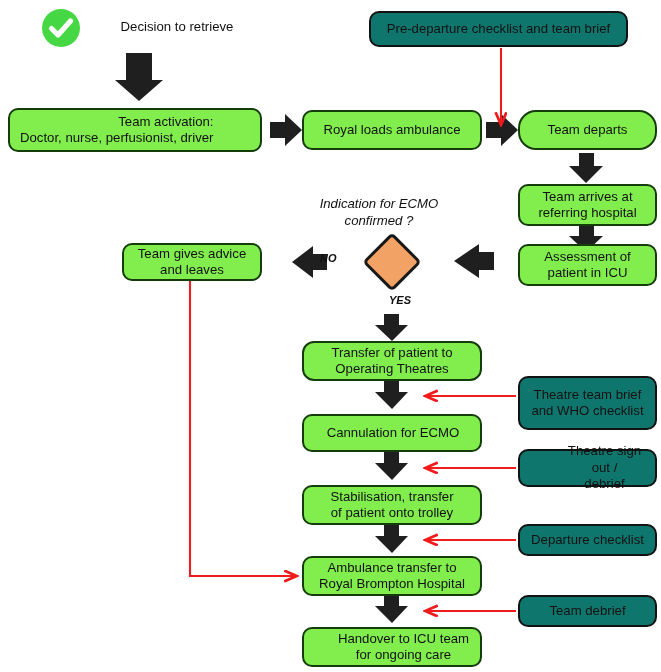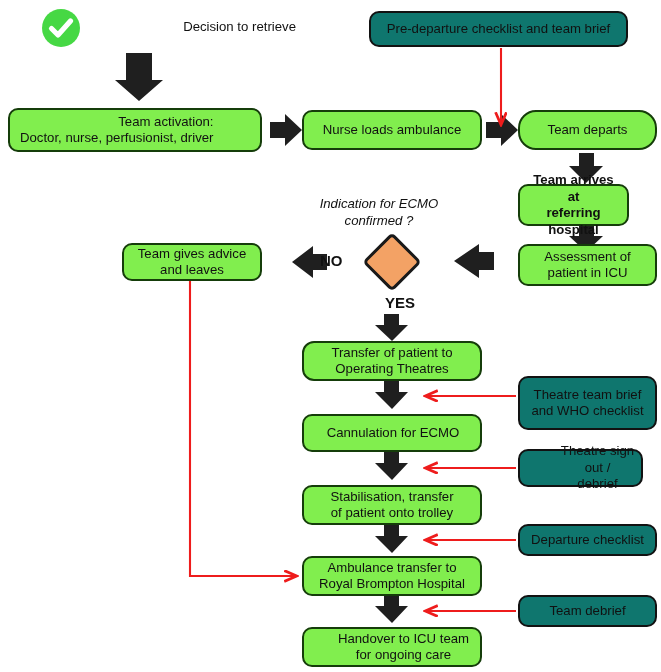--- a/index.html
+++ b/index.html
@@ -52,21 +52,22 @@
   }
   .label {
     position: absolute;
     font-size: 13.2px;
     color: #111111;
     line-height: 1.25;
     text-align: center;
   }
   .label.bold {
     font-weight: bold;
-    font-size: 15px;
+    font-size: 11px;
+    font-style: italic;
   }
   .arrow-svg {
     position: absolute;
     left: 0;
     top: 0;
     width: 661px;
     height: 672px;
     pointer-events: none;
   }
   .check-circle {
@@ -146,30 +147,30 @@
     <path d="M516,611 L426,611" stroke="#ee1c1c" stroke-width="2.1" fill="none" marker-end="url(#redhead)"></path>
 
     <path d="M190,281 L190,576 L296,576" stroke="#ee1c1c" stroke-width="2.1" fill="none" marker-end="url(#redhead)"></path>
   </svg>
 
   <div class="check-circle" style="left:42px; top:9px; width:38px; height:38px;">
     <svg viewBox="0 0 38 38" width="38" height="38">
       <path d="M9.5,19.5 L16,26 L28.5,12" fill="none" stroke="#ffffff" stroke-width="5.2" stroke-linecap="round" stroke-linejoin="round"></path>
     </svg>
   </div>
-  <div class="label" style="left:96px; top:19px; width:200px; text-align:right;">Decision to retrieve</div>
+  <div class="label" style="left:77px; top:19px; width:200px; text-align:center;">Decision to retrieve</div>
 
   <div class="node green leftalign" style="left:8px; top:108px; width:254px; height:44px; white-space:pre-line;">Team activation:
 Doctor, nurse, perfusionist, driver</div>
 
-  <div class="node green" style="left:302px; top:110px; width:180px; height:40px; white-space:pre-line;">Nurse loads ambulance</div>
+  <div class="node green" style="left:302px; top:110px; width:180px; height:40px; white-space:pre-line;">Royal loads ambulance</div>
 
   <div class="node green" style="left:518px; top:110px; width:139px; height:40px; white-space:pre-line;border-radius:18px;">Team departs</div>
 
-  <div class="node green" style="left:518px; top:184px; width:111px; height:42px; white-space:pre-line;font-weight:bold;">Team arrives at
+  <div class="node green" style="left:518px; top:184px; width:139px; height:42px; white-space:pre-line;">Team arrives at
 referring hospital</div>
 
   <div class="node green" style="left:518px; top:244px; width:139px; height:42px; white-space:pre-line;">Assessment of
 patient in ICU</div>
 
   <div class="node green" style="left:122px; top:243px; width:140px; height:38px; white-space:pre-line;">Team gives advice
 and leaves</div>
 
   <div class="node green" style="left:302px; top:341px; width:180px; height:40px; white-space:pre-line;border-radius:12px;">Transfer of patient to
 Operating Theatres</div>
@@ -183,21 +184,21 @@
 Royal Brompton Hospital</div>
 
   <div class="node green" style="left:302px; top:627px; width:180px; height:40px; white-space:pre-line;padding-left:29px;">Handover to ICU team
 for ongoing care</div>
 
   <div class="node yellow" style="left:369px; top:11px; width:259px; height:36px; white-space:pre-line;">Pre-departure checklist and team brief</div>
 
   <div class="node yellow" style="left:518px; top:376px; width:139px; height:54px; white-space:pre-line;">Theatre team brief
 and WHO checklist</div>
 
-  <div class="node yellow" style="left:518px; top:449px; width:125px; height:38px; white-space:pre-line;padding-left:40px;">Theatre sign out /
+  <div class="node yellow" style="left:518px; top:449px; width:139px; height:38px; white-space:pre-line;padding-left:40px;">Theatre sign out /
 debrief</div>
 
   <div class="node yellow" style="left:518px; top:524px; width:139px; height:32px; white-space:pre-line;">Departure checklist</div>
 
   <div class="node yellow" style="left:518px; top:595px; width:139px; height:32px; white-space:pre-line;">Team debrief</div>
 
   <div class="label" style="left:279px; top:196px; width:200px; white-space:pre-line;font-style:italic;">Indication for ECMO
 confirmed ?</div>
 
   <div class="diamond" style="left:371px; top:241px; width:42px; height:42px;"></div>

